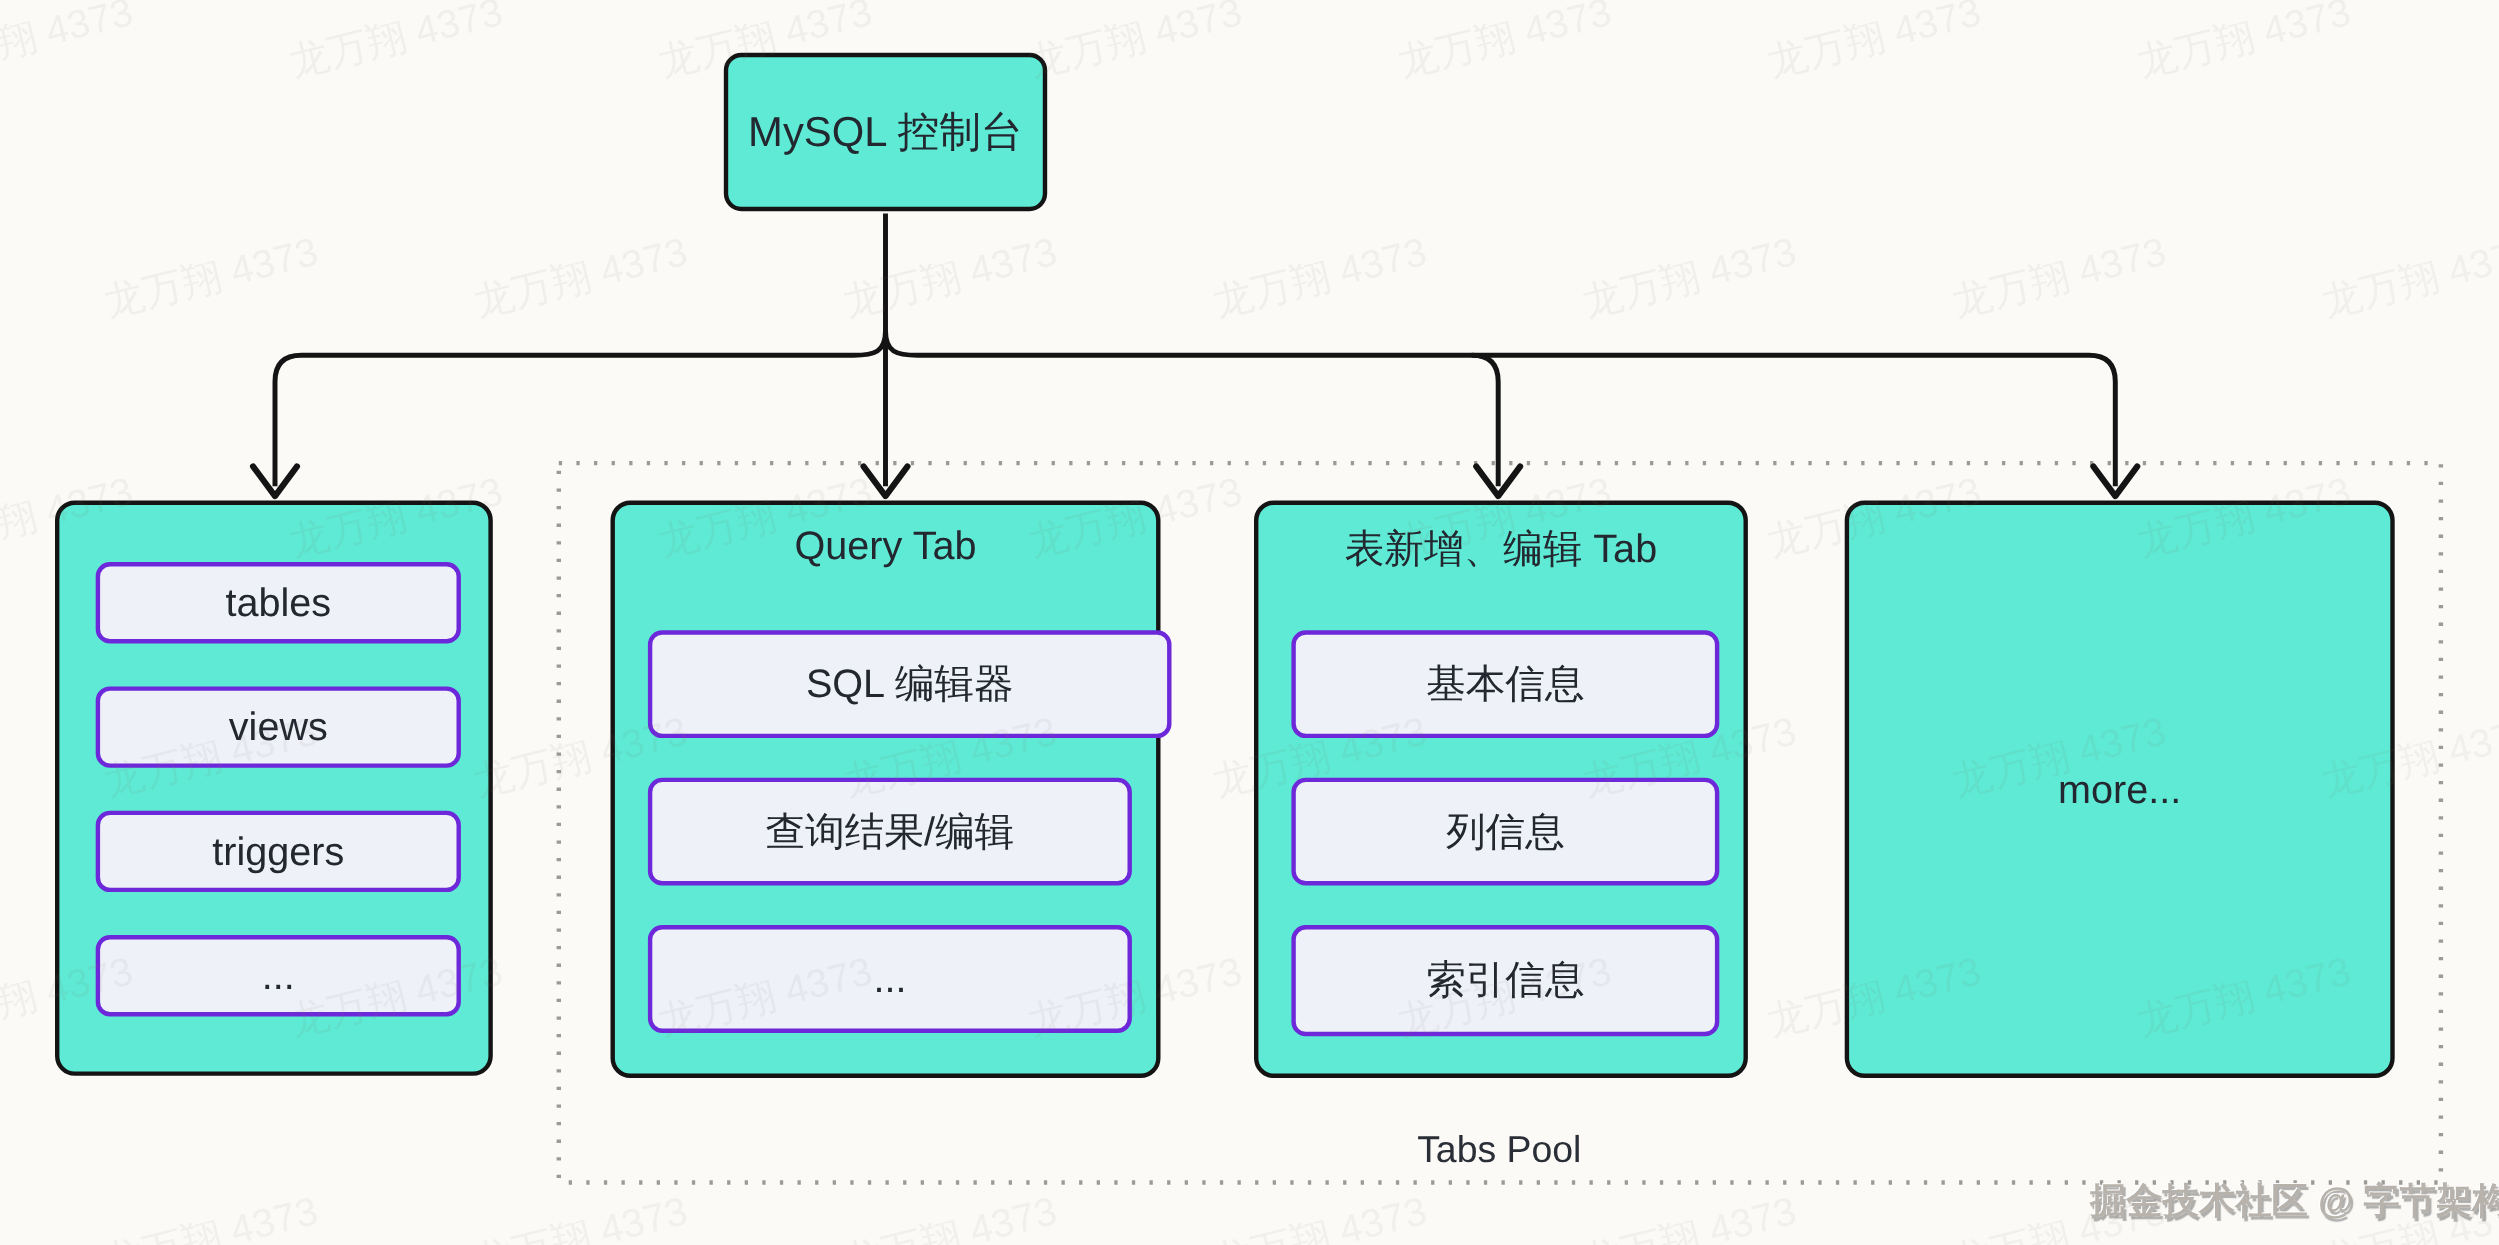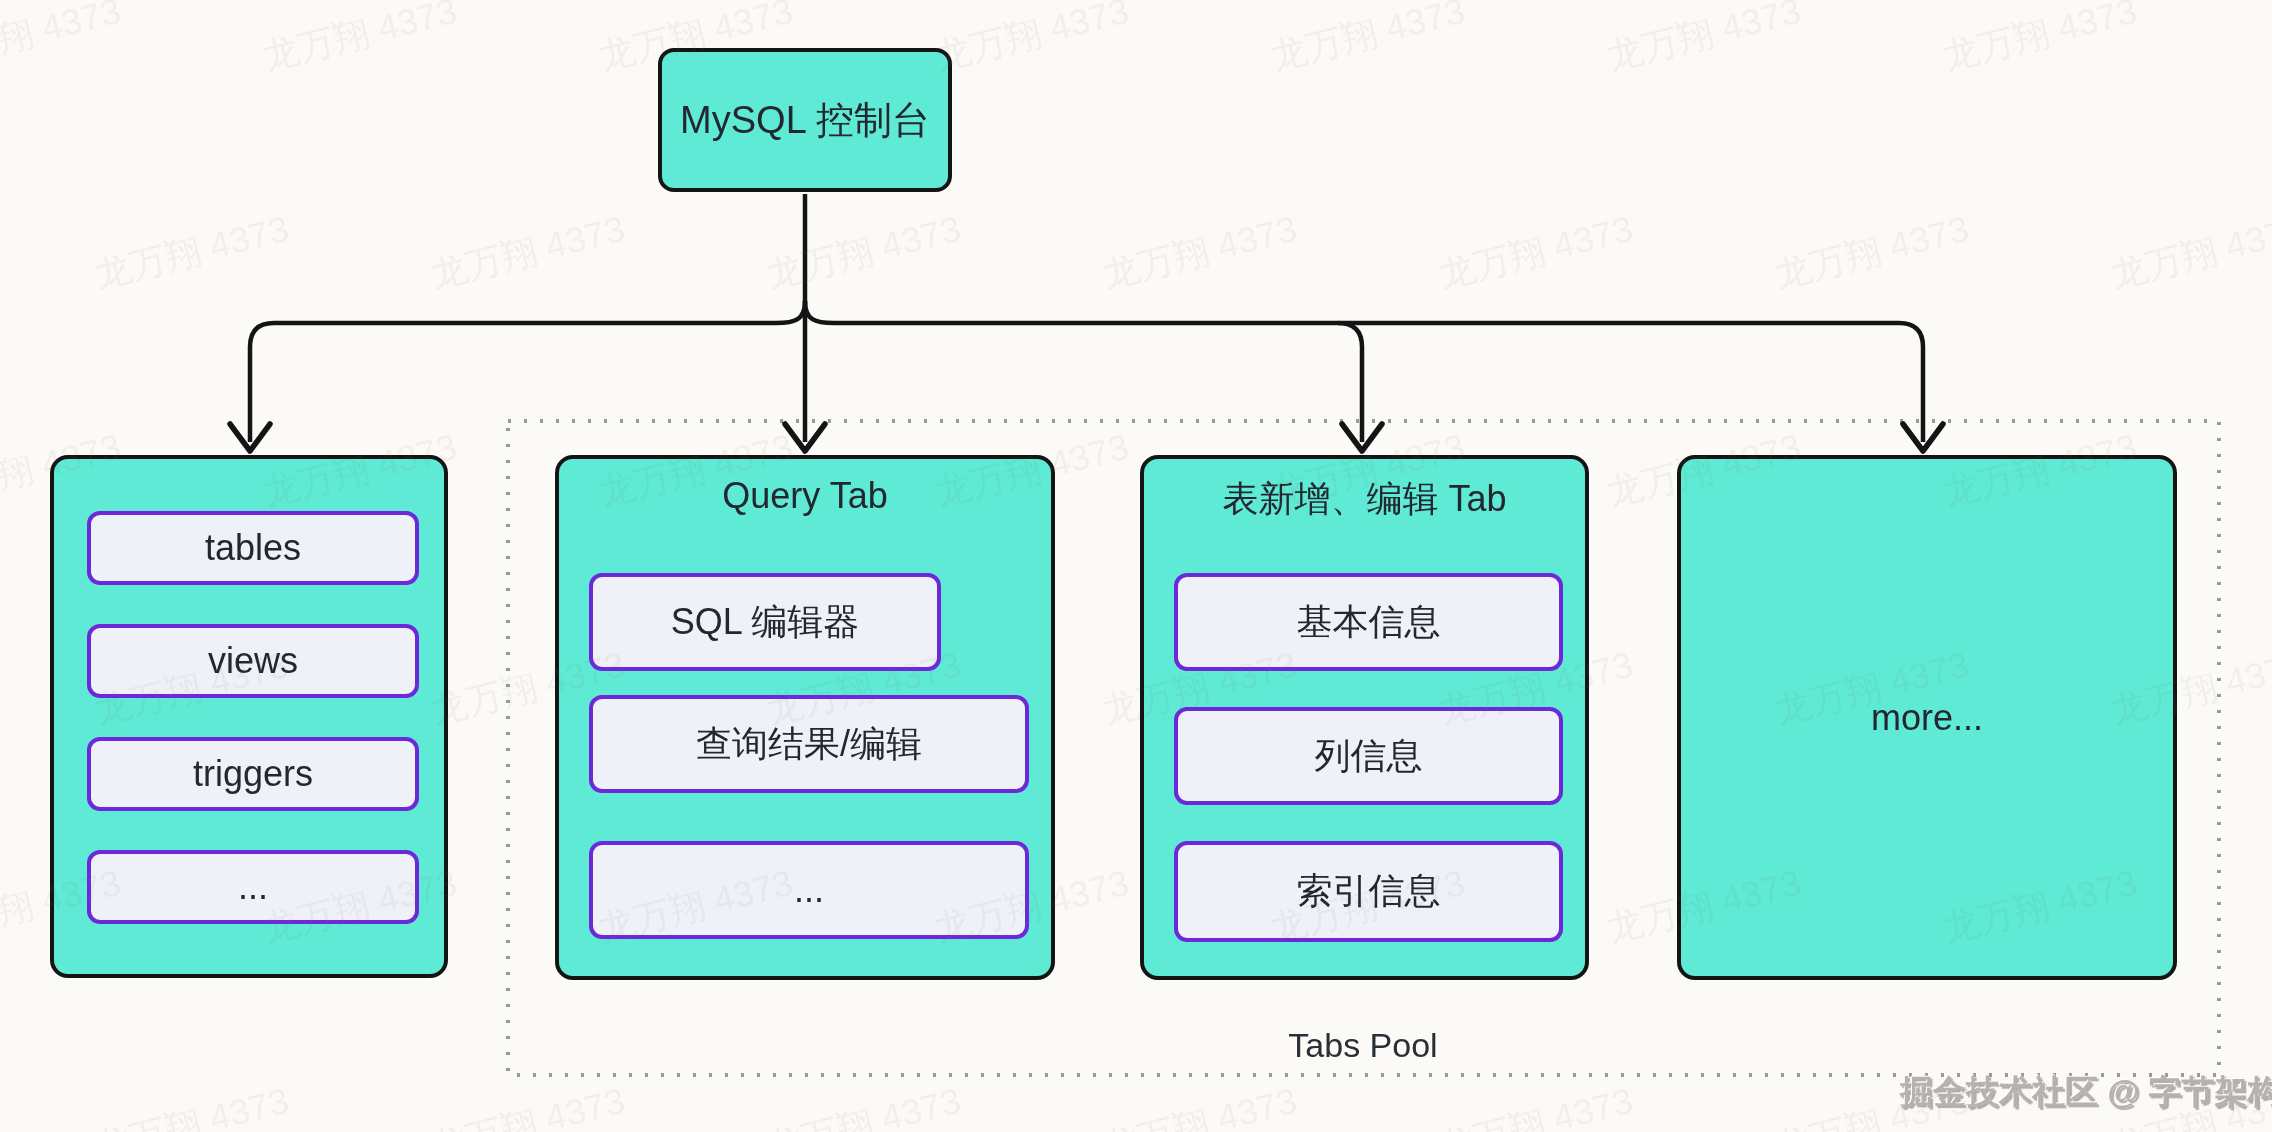--- a/index.html
+++ b/index.html
@@ -115,24 +115,24 @@
     <div class="inner-box" style="left:33px;top:278px;width:332px;height:74px;">
       <span>triggers</span>
     </div>
     <div class="inner-box" style="left:33px;top:391px;width:332px;height:74px;">
       <span>...</span>
     </div>
   </div>
 
   <div class="node" style="left:555px;top:455px;width:500px;height:525px;">
     <div class="tab-title">Query Tab</div>
-    <div class="inner-box" style="left:30px;top:114px;width:352px;height:98px;">
+    <div class="inner-box" style="left:30px;top:114px;width:476px;height:98px;">
       <span>SQL 编辑器</span>
     </div>
-    <div class="inner-box" style="left:30px;top:236px;width:440px;height:98px;">
+    <div class="inner-box" style="left:30px;top:248px;width:440px;height:98px;">
       <span>查询结果/编辑</span>
     </div>
     <div class="inner-box" style="left:30px;top:382px;width:440px;height:98px;">
       <span>...</span>
     </div>
   </div>
 
   <div class="node" style="left:1140px;top:455px;width:449px;height:525px;">
     <div class="tab-title">表新增、编辑 Tab</div>
     <div class="inner-box" style="left:30px;top:114px;width:389px;height:98px;">

